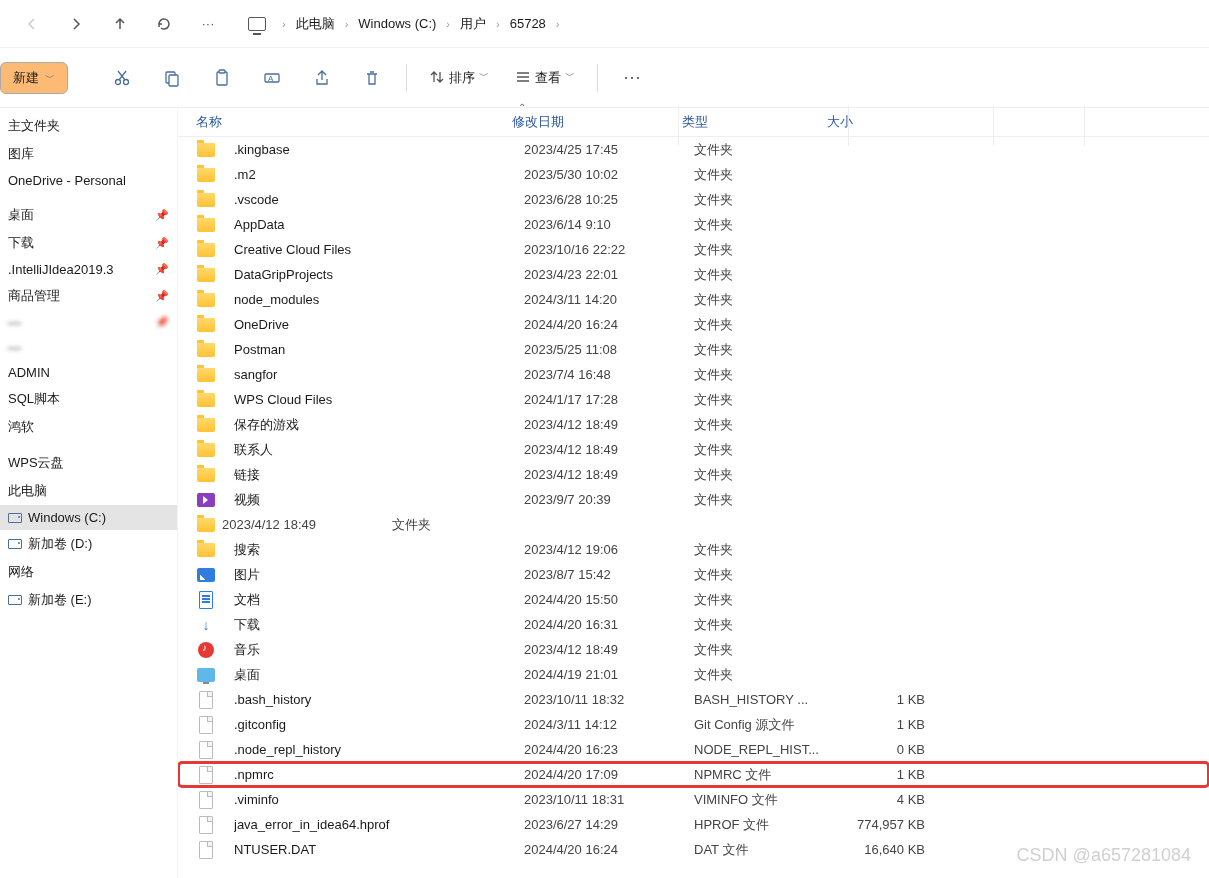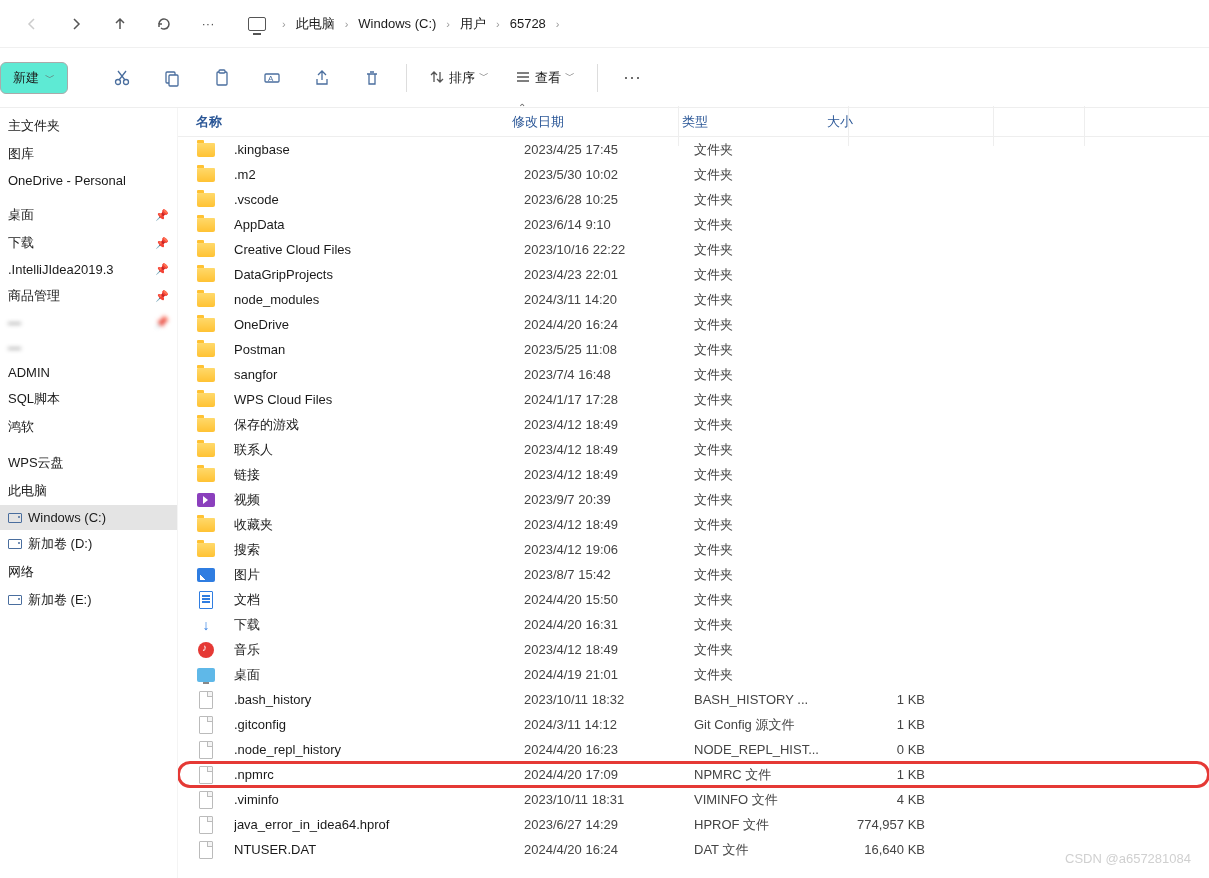--- a/index.html
+++ b/index.html
@@ -7,73 +7,73 @@
 
 .address-bar { height: 48px; display: flex; align-items: center; padding: 0 12px; gap: 4px; border-bottom: 1px solid #f0f0f0; }
 .nav-btn { width: 40px; height: 40px; display: flex; align-items: center; justify-content: center; color: #555; border-radius: 6px; cursor: pointer; }
 .nav-btn.disabled { color: #ccc; cursor: not-allowed; }
 .crumb-sep { color: #999; margin: 0 4px; font-size: 11px; }
 .crumb { padding: 4px 6px; cursor: pointer; border-radius: 4px; }
 .pc-icon { width: 18px; height: 14px; border: 1.5px solid #555; border-radius: 2px; position: relative; margin-right: 8px; }
 .pc-icon::after { content: ""; position: absolute; bottom: -5px; left: 4px; right: 4px; height: 2px; background: #555; }
 
 .toolbar { height: 60px; display: flex; align-items: center; padding: 0 0 0 0; gap: 6px; border-bottom: 1px solid #eee; }
-.new-btn { border: 1px solid #aaa; border-radius: 6px; padding: 6px 12px; display: flex; align-items: center; gap: 6px; cursor: pointer; margin-left: 0; background: #5eead4; }
+.new-btn { border: 1px solid #aaa; border-radius: 6px; padding: 6px 12px; display: flex; align-items: center; gap: 6px; cursor: pointer; margin-left: 0; background: #fdba74; }
 .tool-btn { width: 44px; height: 44px; display: flex; align-items: center; justify-content: center; color: #4a6e9e; cursor: pointer; border-radius: 6px; }
 .tool-sep { width: 1px; height: 28px; background: #ddd; margin: 0 6px; }
 .label-btn { display: flex; gap: 4px; padding: 6px 10px; cursor: pointer; border-radius: 6px; }
 .chev-down { font-size: 10px; color: #666; }
 
 .main { display: flex; height: calc(878px - 108px); }
 .sidebar { width: 178px; border-right: 1px solid #f4f4f4; overflow: hidden; padding-top: 4px; }
 .nav-item { padding: 5px 8px 5px 8px; cursor: pointer; display: flex; align-items: center; gap: 6px; }
 .nav-item.active { background: #e4e4e4; }
 .nav-item.blurred { filter: blur(2px); }
 .nav-sep { height: 8px; }
 .pin { margin-left: auto; color: #888; font-size: 11px; }
 .drive-icon { width: 14px; height: 10px; border: 1px solid #4a6e9e; border-radius: 1px; display: inline-block; position: relative; }
 .drive-icon::after { content: ""; position: absolute; right: 1px; top: 2px; width: 2px; height: 2px; background: #4a6e9e; border-radius: 50%; }
 
 .content { flex: 1; display: flex; flex-direction: column; position: relative; }
 .headers { display: flex; padding: 5px 0 5px 18px; border-bottom: 1px solid #eee; font-size: 13px; color: #2b5797; position: relative; }
 .col { display: flex; align-items: center; }
-.col-name { width: 316px; font-weight: bold; }
+.col-name { width: 316px; }
 .col-date { width: 170px; }
 .col-type { width: 145px; }
 .col-size { width: 86px; justify-content: flex-start; }
 .col-sep { width: 1px; height: 40px; background: #eee; position: absolute; top: -2px; }
 .sep1 { left: 500px; } .sep2 { left: 670px; } .sep3 { left: 815px; } .sep4 { left: 906px; }
 .sort-ind { position: absolute; left: 340px; top: -6px; color: #666; font-size: 10px; }
 
 .rows { overflow-y: auto; }
 .row { display: flex; align-items: center; padding: 2px 0 2px 18px; height: 25px; cursor: pointer; }
 .row .icon { width: 20px; height: 20px; margin-right: 6px; display: flex; align-items: center; justify-content: center; }
 .row .name { width: 290px; white-space: nowrap; overflow: hidden; text-overflow: ellipsis; margin-left: 12px; }
 .row .date { width: 170px; color: #444; }
 .row .type { width: 145px; color: #444; white-space: nowrap; overflow: hidden; text-overflow: ellipsis; }
 .row .size { width: 86px; text-align: right; color: #444; }
-.row.highlighted { outline: 3px solid #e53935; outline-offset: -2px; border-radius: 12px; }
+.row.highlighted { outline: 3px solid #e53935; outline-offset: -2px; border-radius: 4px; }
 
 .folder-ico { width: 18px; height: 14px; background: linear-gradient(180deg, #ffd96b, #ffc233); border-radius: 1px 1px 2px 2px; position: relative; }
 .folder-ico::before { content: ""; position: absolute; top: -3px; left: 0; width: 7px; height: 3px; background: #ffc233; border-radius: 1px 1px 0 0; }
 .file-ico { width: 14px; height: 18px; background: #fff; border: 1px solid #bbb; border-radius: 1px; position: relative; }
 .file-ico::before { content: ""; position: absolute; top: 0; right: 0; width: 4px; height: 4px; border-left: 1px solid #bbb; border-bottom: 1px solid #bbb; background: #f5f5f5; }
 .video-ico { width: 18px; height: 14px; background: #8b3fbd; border-radius: 2px; position: relative; }
 .video-ico::after { content: ""; position: absolute; left: 6px; top: 3px; border-left: 5px solid #fff; border-top: 4px solid transparent; border-bottom: 4px solid transparent; }
 .pic-ico { width: 18px; height: 14px; background: #2f7de1; border-radius: 2px; position: relative; }
 .pic-ico::after { content: ""; position: absolute; left: 3px; bottom: 2px; width: 12px; height: 6px; background: linear-gradient(45deg, #fff 30%, transparent 30%); }
 .doc-ico { width: 14px; height: 18px; background: #fff; border: 1px solid #2f7de1; border-radius: 1px; position: relative; }
 .doc-ico::after { content: ""; position: absolute; left: 2px; top: 3px; right: 2px; height: 2px; background: #2f7de1; box-shadow: 0 3px 0 #2f7de1, 0 6px 0 #2f7de1; }
 .dl-ico { color: #2f7de1; font-size: 14px; }
 .music-ico { width: 16px; height: 16px; background: #e53935; border-radius: 50%; position: relative; }
 .music-ico::after { content: "♪"; position: absolute; color: #fff; font-size: 10px; left: 4px; top: 0; }
 .desk-ico { width: 18px; height: 14px; background: #5fb8e8; border-radius: 2px; position: relative; }
 .desk-ico::after { content: ""; position: absolute; bottom: -2px; left: 6px; right: 6px; height: 2px; background: #888; }
 
-.watermark { position: absolute; right: 18px; bottom: 12px; color: #d0d0d0; font-size: 13px; }
+.watermark { position: absolute; right: 18px; bottom: 12px; color: #d0d0d0; font-size: 18px; }
 svg { display: block; }
 </style>
 </head>
 <body>
 
 <div class="address-bar">
   <div class="nav-btn disabled">
       <svg width="16" height="16" viewBox="0 0 16 16">
         <path d="M10 3 L5 8 L10 13" stroke="currentColor" stroke-width="1.5" fill="none"></path>
       </svg>
@@ -382,21 +382,20 @@
           </div>
           <div class="name">视频</div>
           <div class="date">2023/9/7 20:39</div>
           <div class="type">文件夹</div>
           <div class="size"></div>
         </div>
         <div class="row">
           <div class="icon">
             <div class="folder-ico"></div>
           </div>
-          <div class="name">收藏夹</div>
           <div class="date">2023/4/12 18:49</div>
           <div class="type">文件夹</div>
           <div class="size"></div>
         </div>
         <div class="row">
           <div class="icon">
             <div class="folder-ico"></div>
           </div>
           <div class="name">搜索</div>
           <div class="date">2023/4/12 19:06</div>

